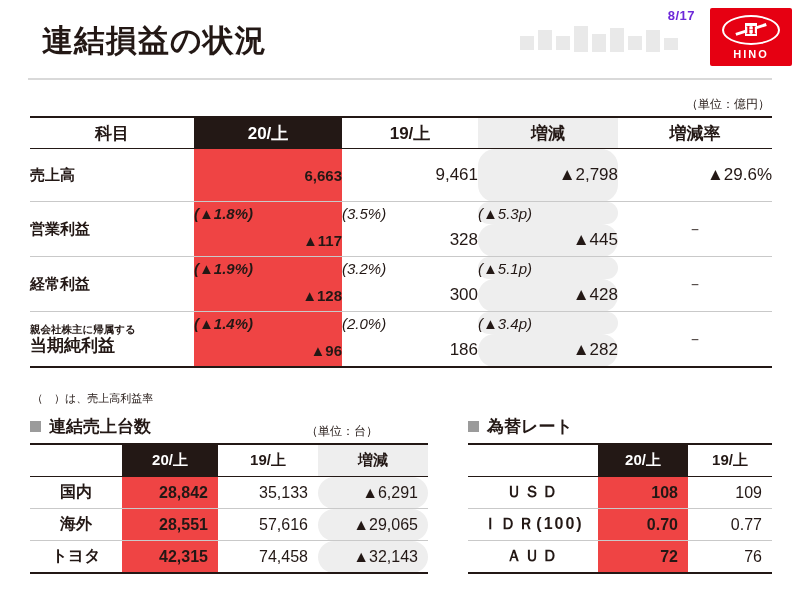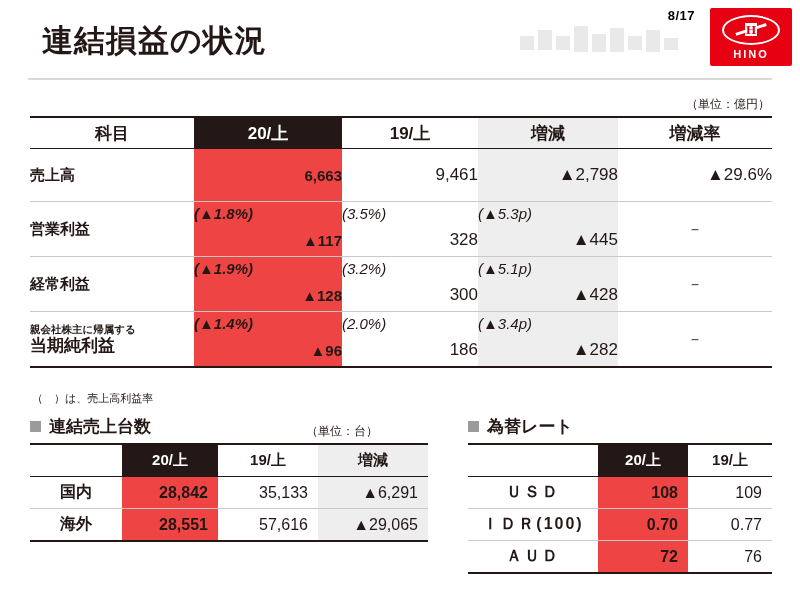--- a/index.html
+++ b/index.html
@@ -25,21 +25,21 @@
   .header {
     position: absolute;
     left: 0; top: 0;
     width: 800px; height: 86px;
   }
   .page-number {
     position: absolute;
     right: 105px;
     top: 8px;
     font-size: 13px;
-    color: #000000;
+    color: #6d28d9;
     font-weight: bold;
     letter-spacing: 0.5px;
   }
   .deco-blocks {
     position: absolute;
     right: 90px;
     top: 26px;
     width: 190px;
     height: 30px;
   }
@@ -151,21 +151,21 @@
     border-bottom: 1px solid #231815;
   }
   .main-table .hdr.dark {
     background: #231815;
     color: #ffffff;
   }
   .main-table .hdr.gray {
     background: #eeeeee;
   }
   .col-hl { background: #ef4444; }
-  .col-gray { background: #eeeeee; }
+  .col-gray { background: #eeeeee; border-radius: 17px; }
 
   .row-line td { border-bottom: 1px solid #c9c9c9; }
   .row-sales td { height: 52px; }
   .lbl {
     text-align: left;
     font-weight: bold;
     font-size: 17px;
   }
   .lbl-small {
     display: block;
@@ -421,20 +421,26 @@
         <td class="bnum bold col-hl">28,842</td>
         <td class="bnum">35,133</td>
         <td class="bnum col-gray">▲6,291</td>
       </tr>
       <tr>
         <td class="blabel">海外</td>
         <td class="bnum bold col-hl">28,551</td>
         <td class="bnum">57,616</td>
         <td class="bnum col-gray">▲29,065</td>
       </tr>
+      <tr>
+        <td class="blabel">トヨタ</td>
+        <td class="bnum bold col-hl">42,315</td>
+        <td class="bnum">74,458</td>
+        <td class="bnum col-gray">▲32,143</td>
+      </tr>
     </tbody>
   </table>
 
   <table class="bt" id="fx-table">
     <colgroup>
         <col class="f0">
         <col class="f1">
         <col class="f2">
       </colgroup>
     <thead>

